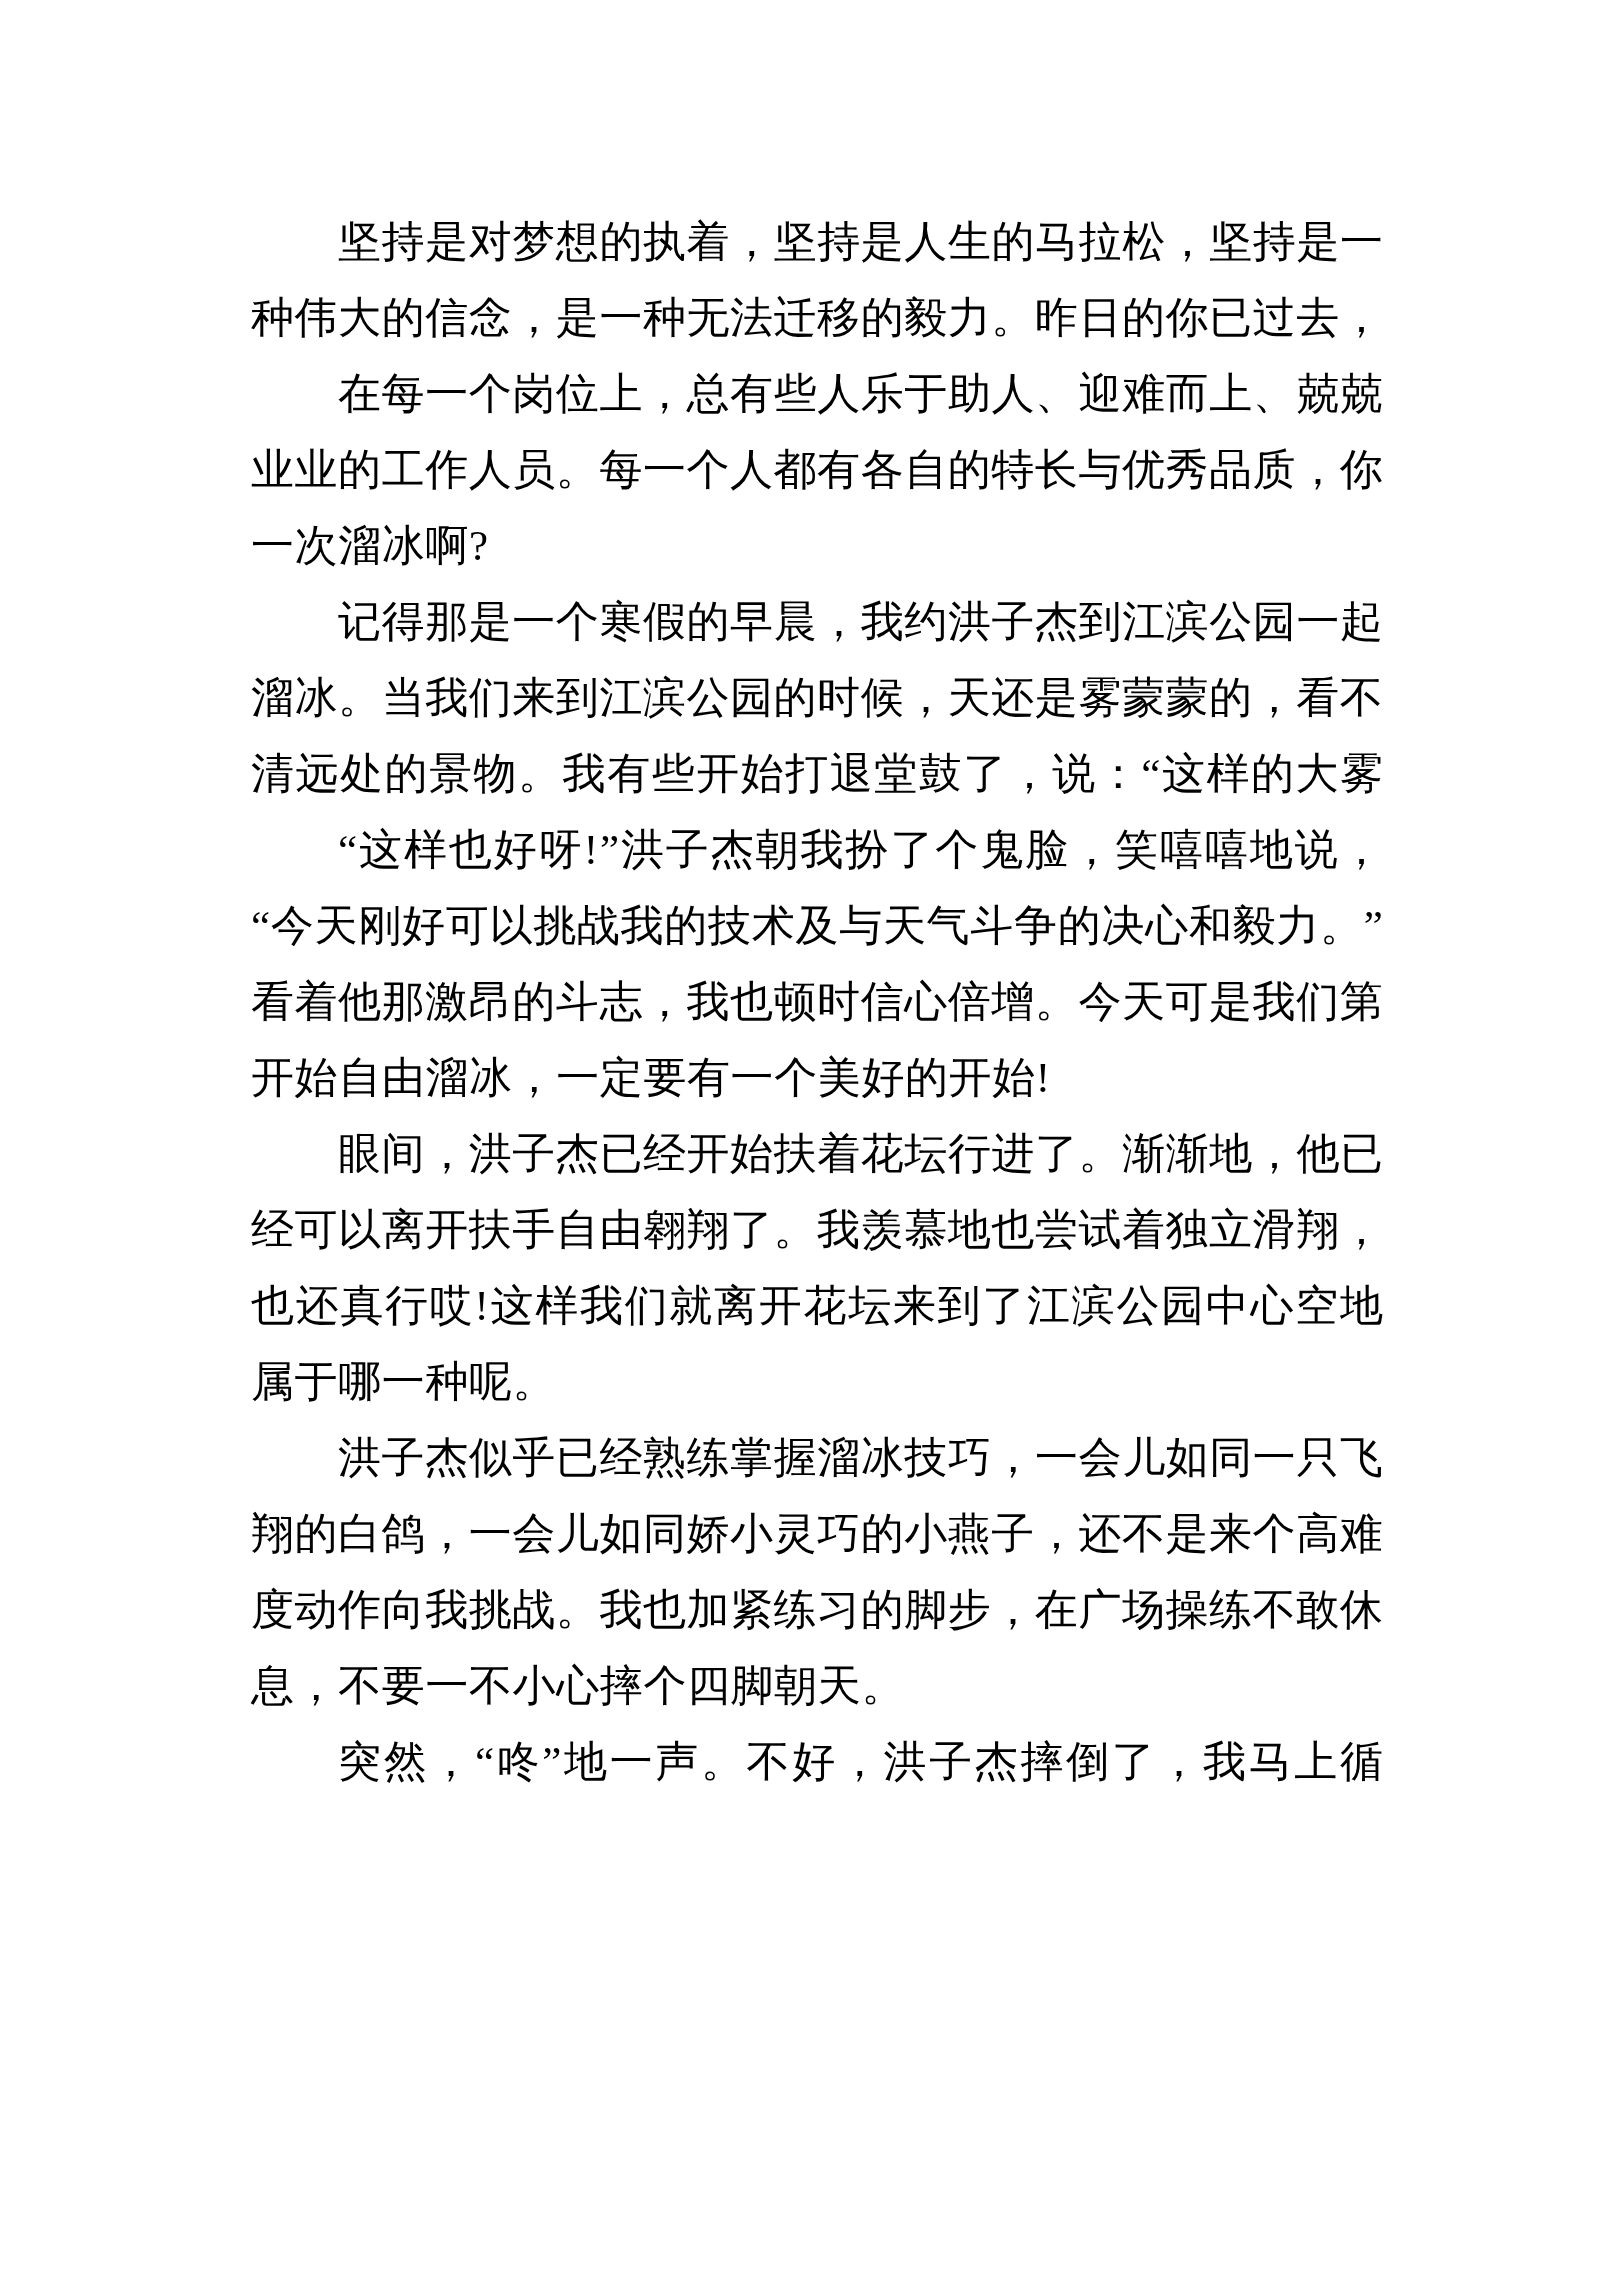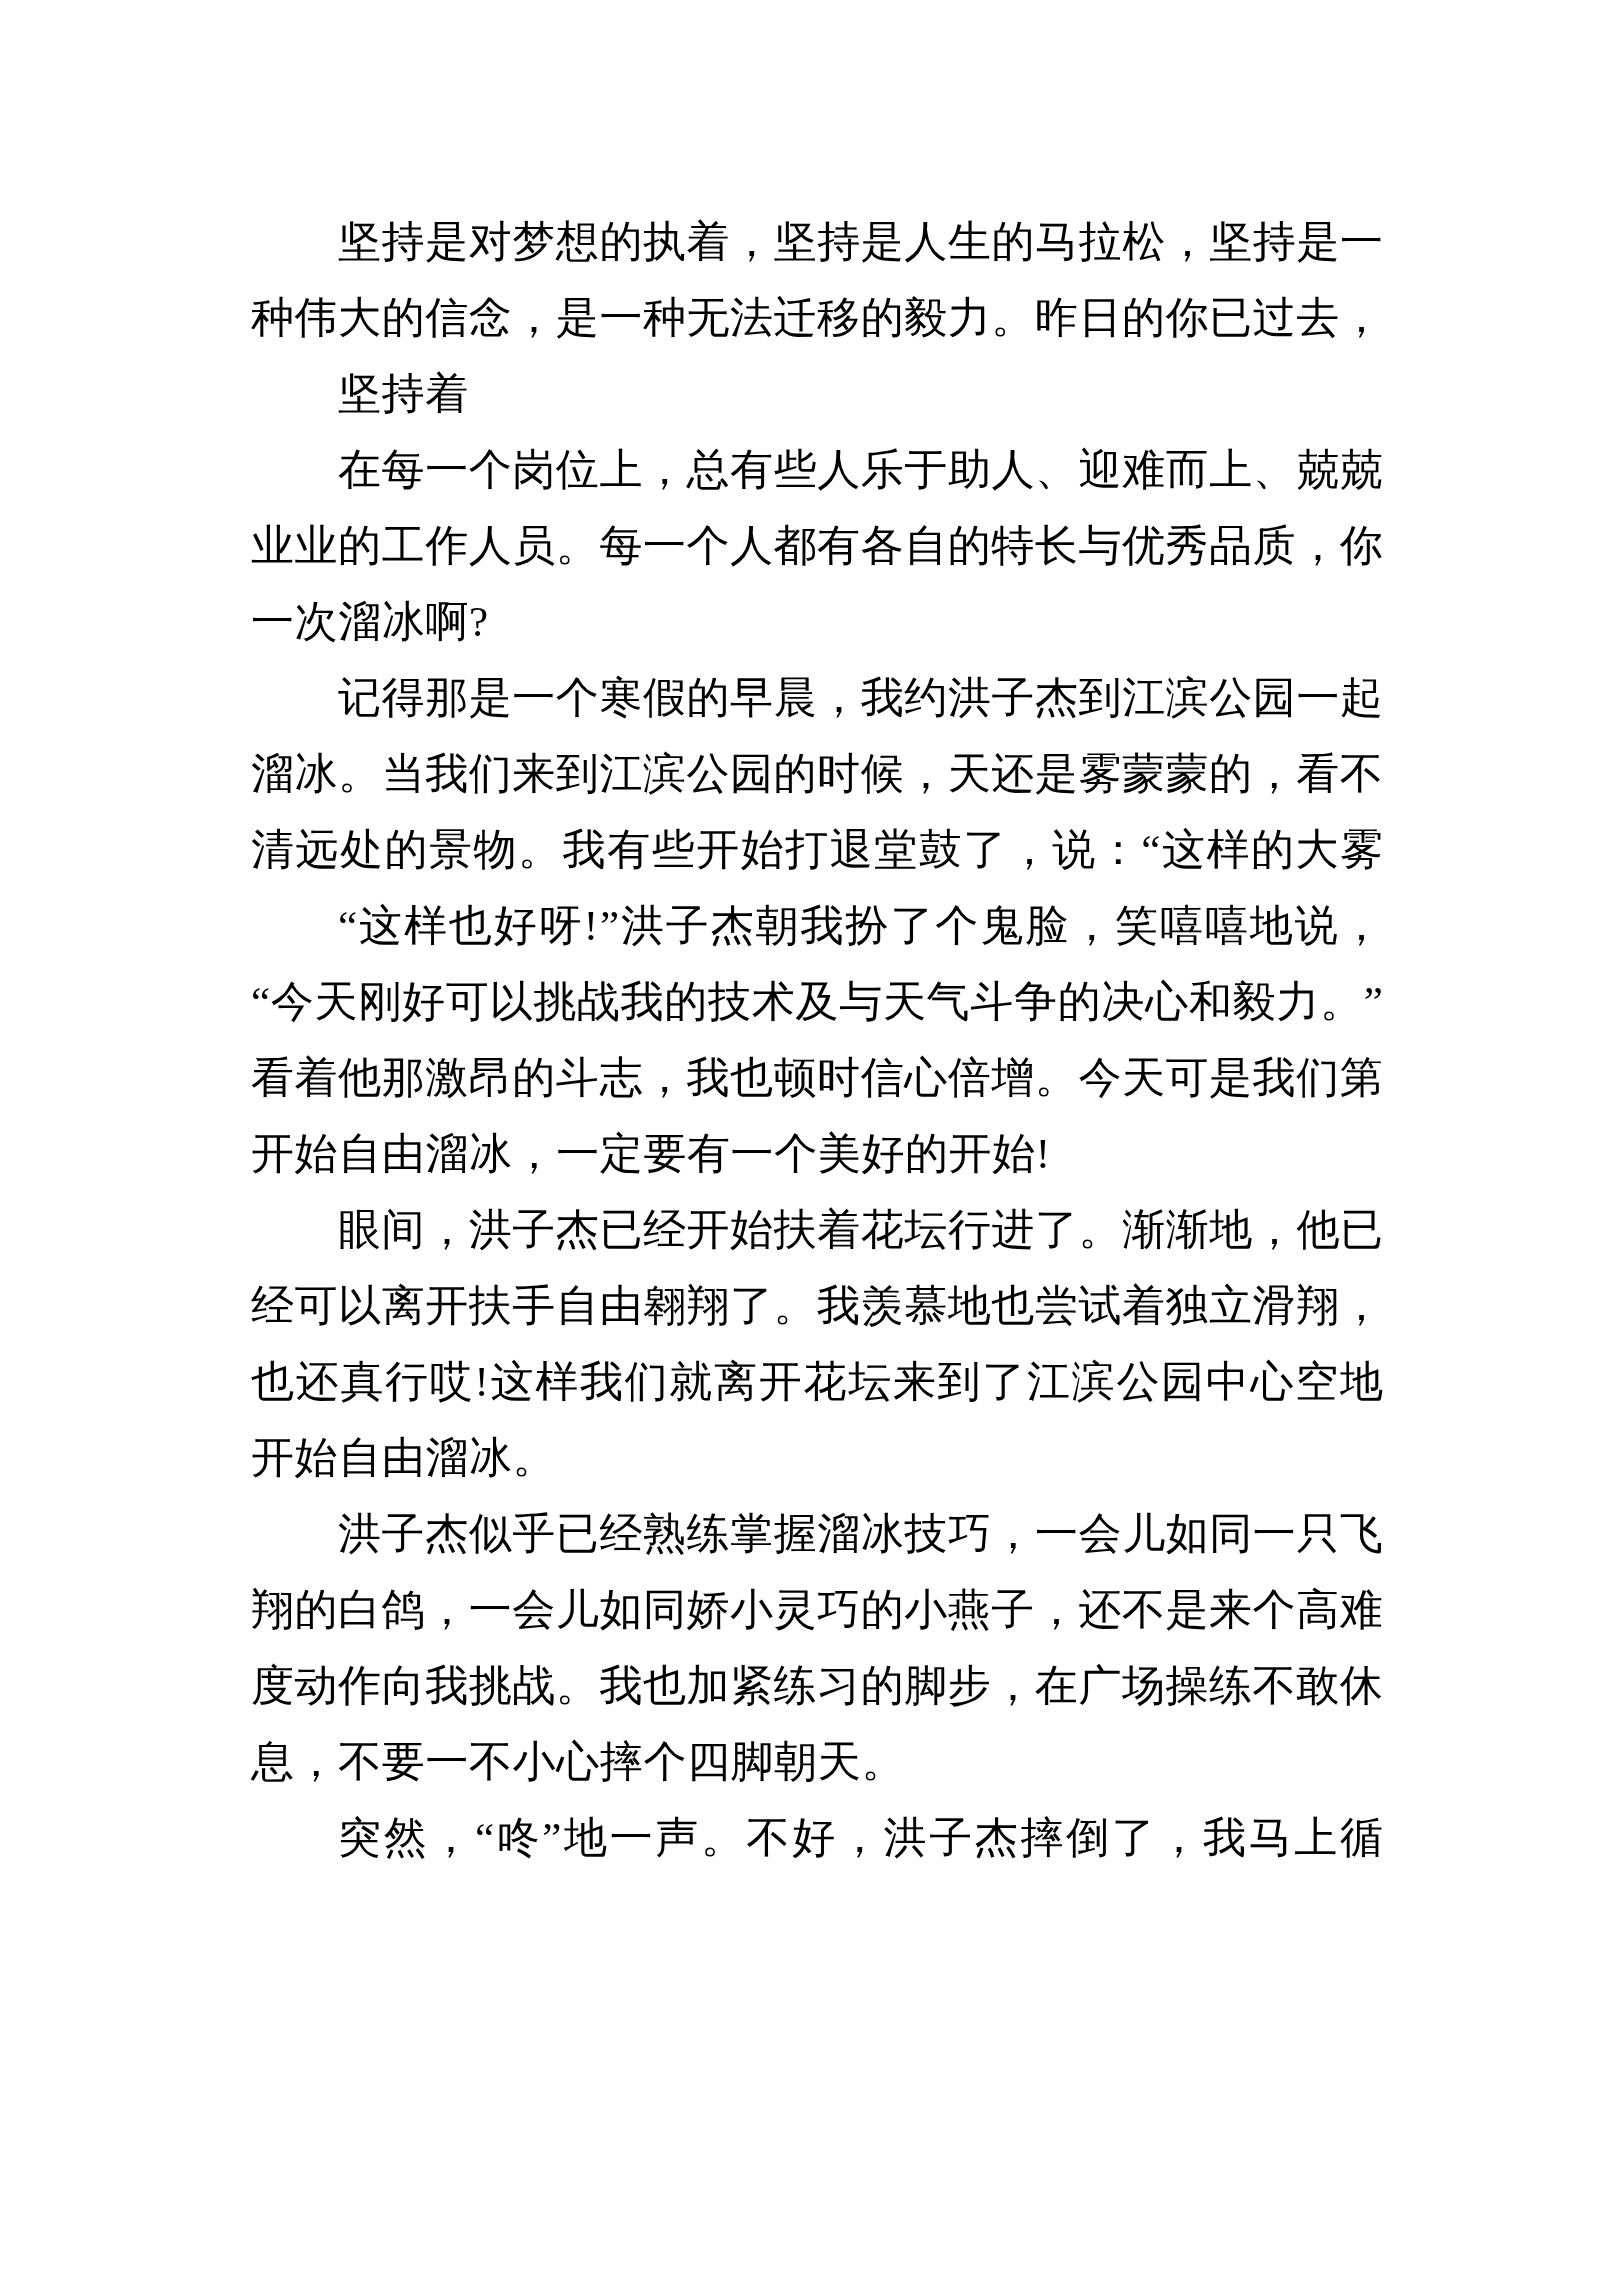--- a/index.html
+++ b/index.html
@@ -101,23 +101,20 @@
           <span>日</span>
           <span>的</span>
           <span>你</span>
           <span>已</span>
           <span>过</span>
           <span>去</span>
           <span>，</span>
         </div>
     </div>
 
-    <div class="para">
-      <div class="line ind">坚持着</div>
-    </div>
 
     <div class="para">
       <div class="line ind j">
           <span>在</span>
           <span>每</span>
           <span>一</span>
           <span>个</span>
           <span>岗</span>
           <span>位</span>
           <span>上</span>
@@ -419,21 +416,21 @@
           <span>了</span>
           <span>江</span>
           <span>滨</span>
           <span>公</span>
           <span>园</span>
           <span>中</span>
           <span>心</span>
           <span>空</span>
           <span>地</span>
         </div>
-      <div class="line">开始自由溜冰。</div>
+      <div class="line">属于哪一种呢。</div>
     </div>
 
     <div class="para">
       <div class="line ind j">
           <span>洪</span>
           <span>子</span>
           <span>杰</span>
           <span>似</span>
           <span>乎</span>
           <span>已</span>

